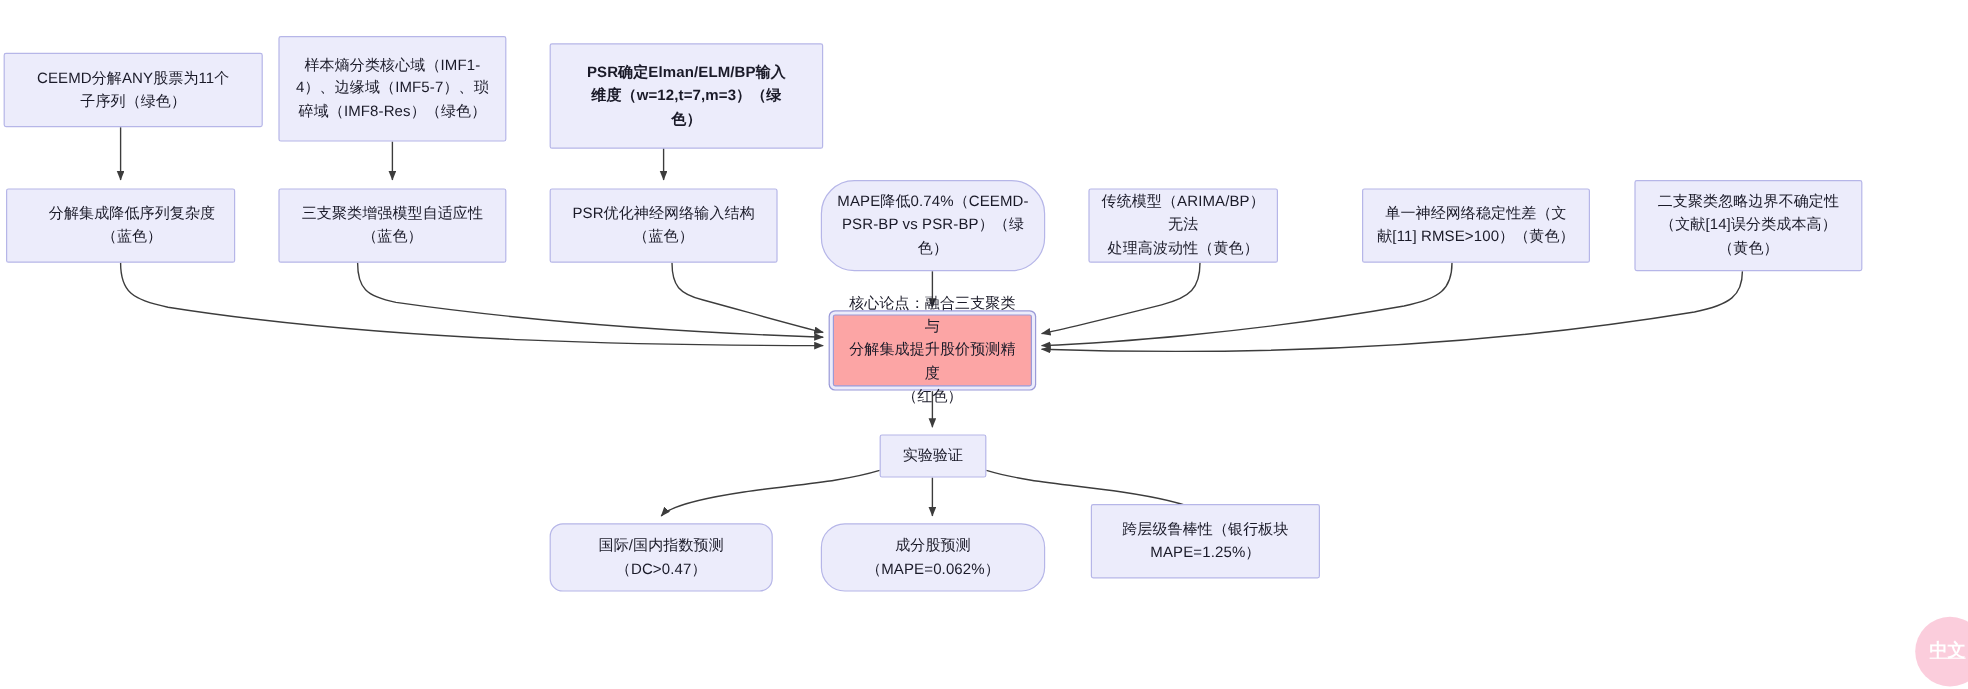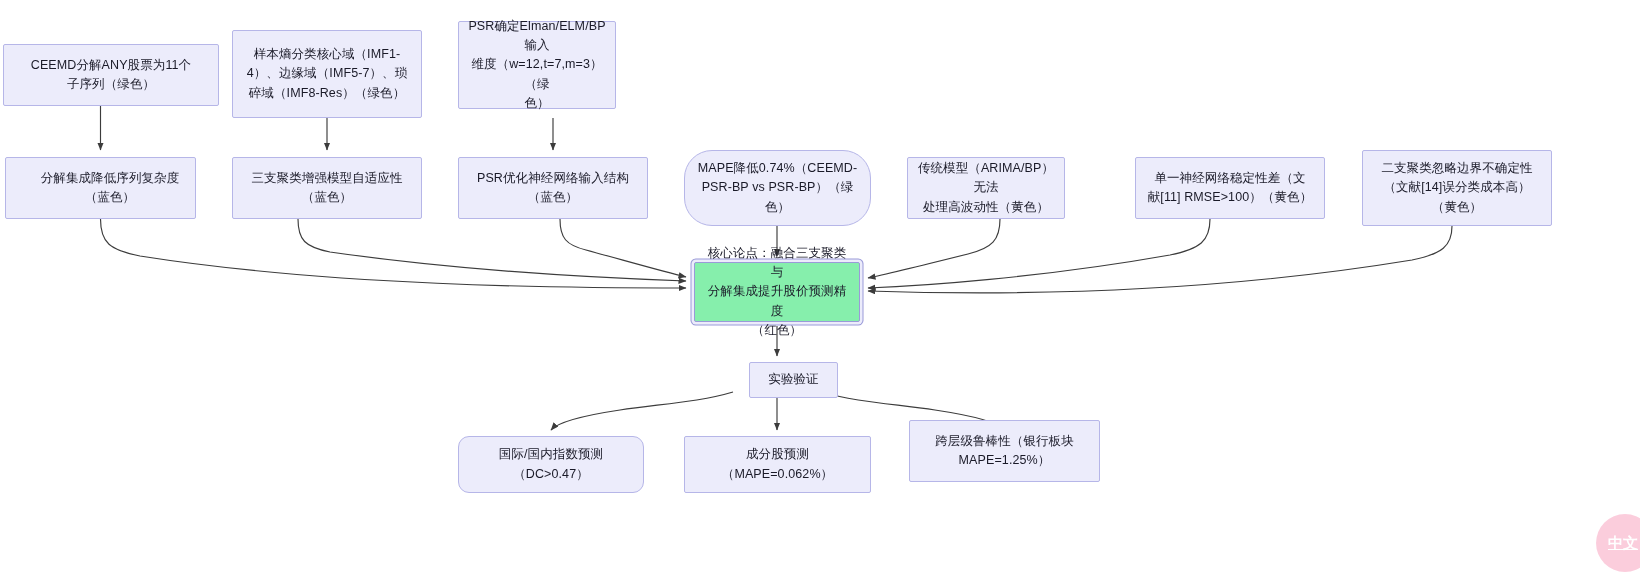--- a/index.html
+++ b/index.html
@@ -34,21 +34,21 @@
     text-align: center;
     color: #1a1a28;
     font-size: 12.5px;
     line-height: 1.55;
     padding: 4px 9px;
     letter-spacing: 0.1px;
   }
   .node.core {
     border: 1px solid #9a9ad8;
     box-shadow: 0 0 0 2.5px #ECECFB, 0 0 0 3.5px #9a9ad8;
-    background: #86efac;
+    background: #fca5a5;
   }
   .node-text { display: block; width: 100%; white-space: pre-line; }
   .watermark {
     position: absolute;
     right: -14px;
     bottom: 2px;
     width: 58px;
     height: 58px;
     border-radius: 50%;
     background: #F9AFC8;
@@ -104,21 +104,21 @@
     <span class="node-text">CEEMD分解ANY股票为11个
 子序列（绿色）</span>
   </div>
 
   <div class="node" style="left:232px;top:30px;width:190px;height:88px;">
     <span class="node-text">样本熵分类核心域（IMF1-
 4）、边缘域（IMF5-7）、琐
 碎域（IMF8-Res）（绿色）</span>
   </div>
 
-  <div class="node" style="left:458px;top:21px;width:158px;height:88px;">
+  <div class="node" style="left:458px;top:36px;width:228px;height:88px;font-weight:bold;">
     <span class="node-text">PSR确定Elman/ELM/BP输入
 维度（w=12,t=7,m=3）（绿
 色）</span>
   </div>
 
   <div class="node" style="left:5px;top:157px;width:191px;height:62px;padding-left:28px;">
     <span class="node-text">分解集成降低序列复杂度
 （蓝色）</span>
   </div>
 
@@ -153,30 +153,30 @@
 （文献[14]误分类成本高）
 （黄色）</span>
   </div>
 
   <div class="node core" style="left:694px;top:262px;width:166px;height:60px;">
     <span class="node-text">核心论点：融合三支聚类与
 分解集成提升股价预测精度
 （红色）</span>
   </div>
 
-  <div class="node" style="left:733px;top:362px;width:89px;height:36px;margin-left:16px;">
+  <div class="node" style="left:733px;top:362px;width:89px;height:36px;">
     <span class="node-text">实验验证</span>
   </div>
 
   <div class="node" style="left:458px;top:436px;width:186px;height:57px;border-radius:11px;">
     <span class="node-text">国际/国内指数预测
 （DC&gt;0.47）</span>
   </div>
 
-  <div class="node" style="left:684px;top:436px;width:187px;height:57px;">
+  <div class="node" style="left:684px;top:436px;width:187px;height:57px;border-radius:20px;">
     <span class="node-text">成分股预测
 （MAPE=0.062%）</span>
   </div>
 
   <div class="node" style="left:909px;top:420px;width:191px;height:62px;">
     <span class="node-text">跨层级鲁棒性（银行板块
 MAPE=1.25%）</span>
   </div>
 
   <div class="watermark">

